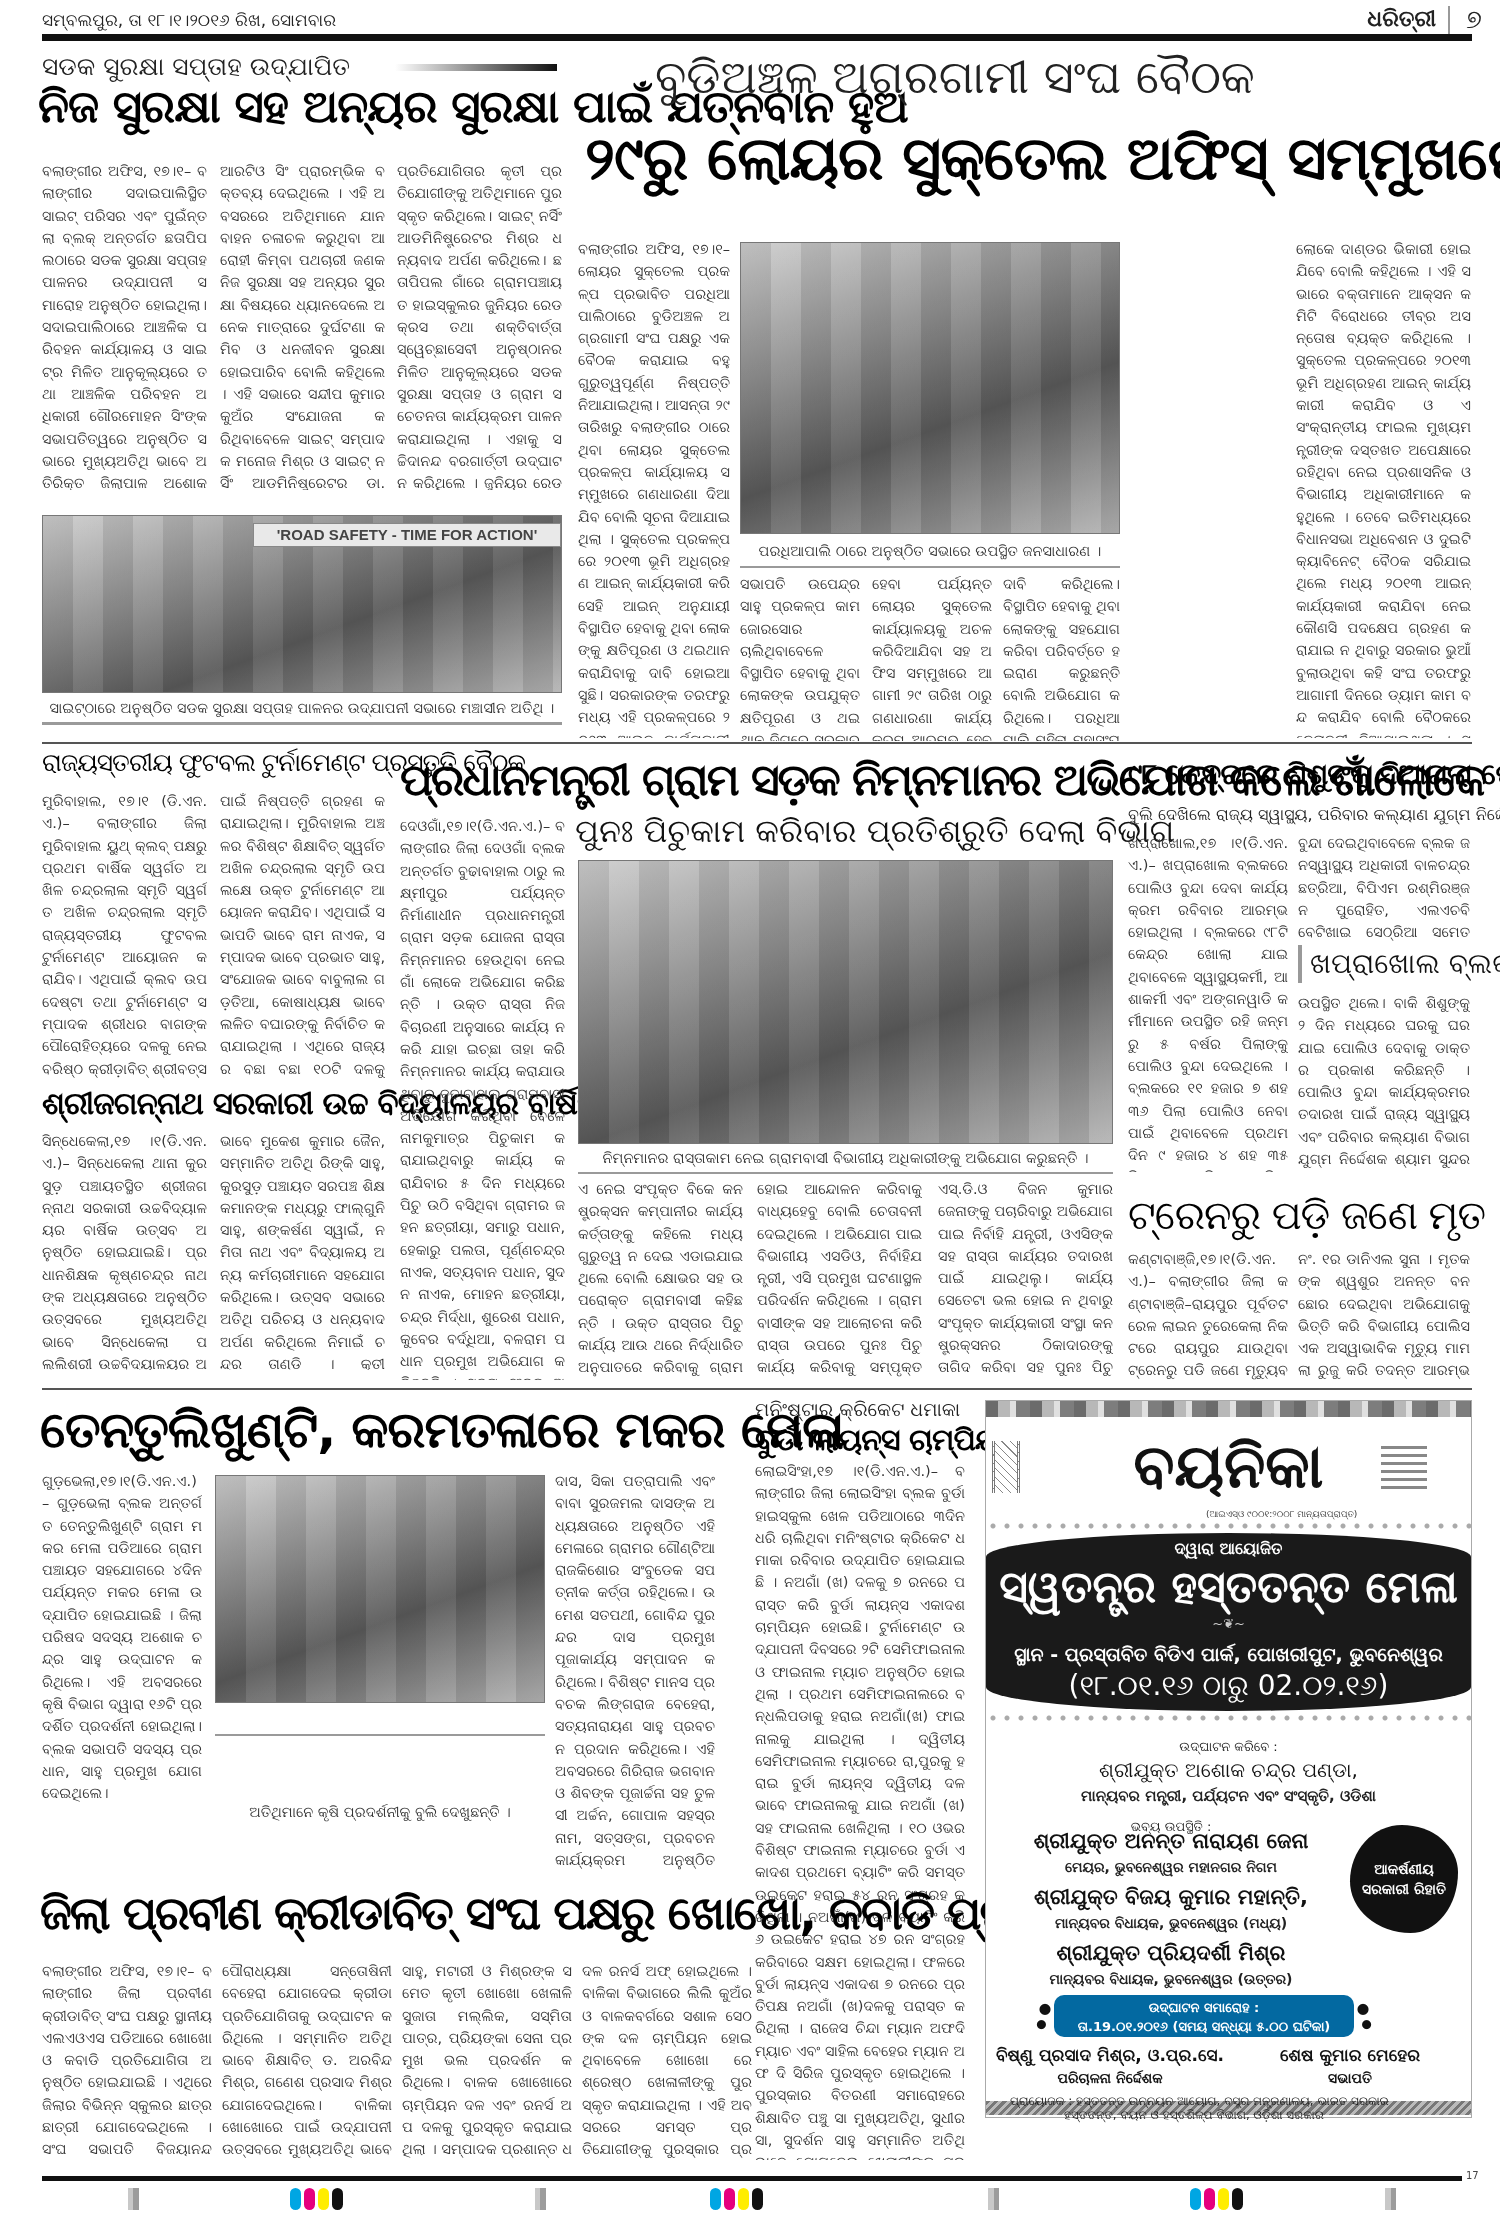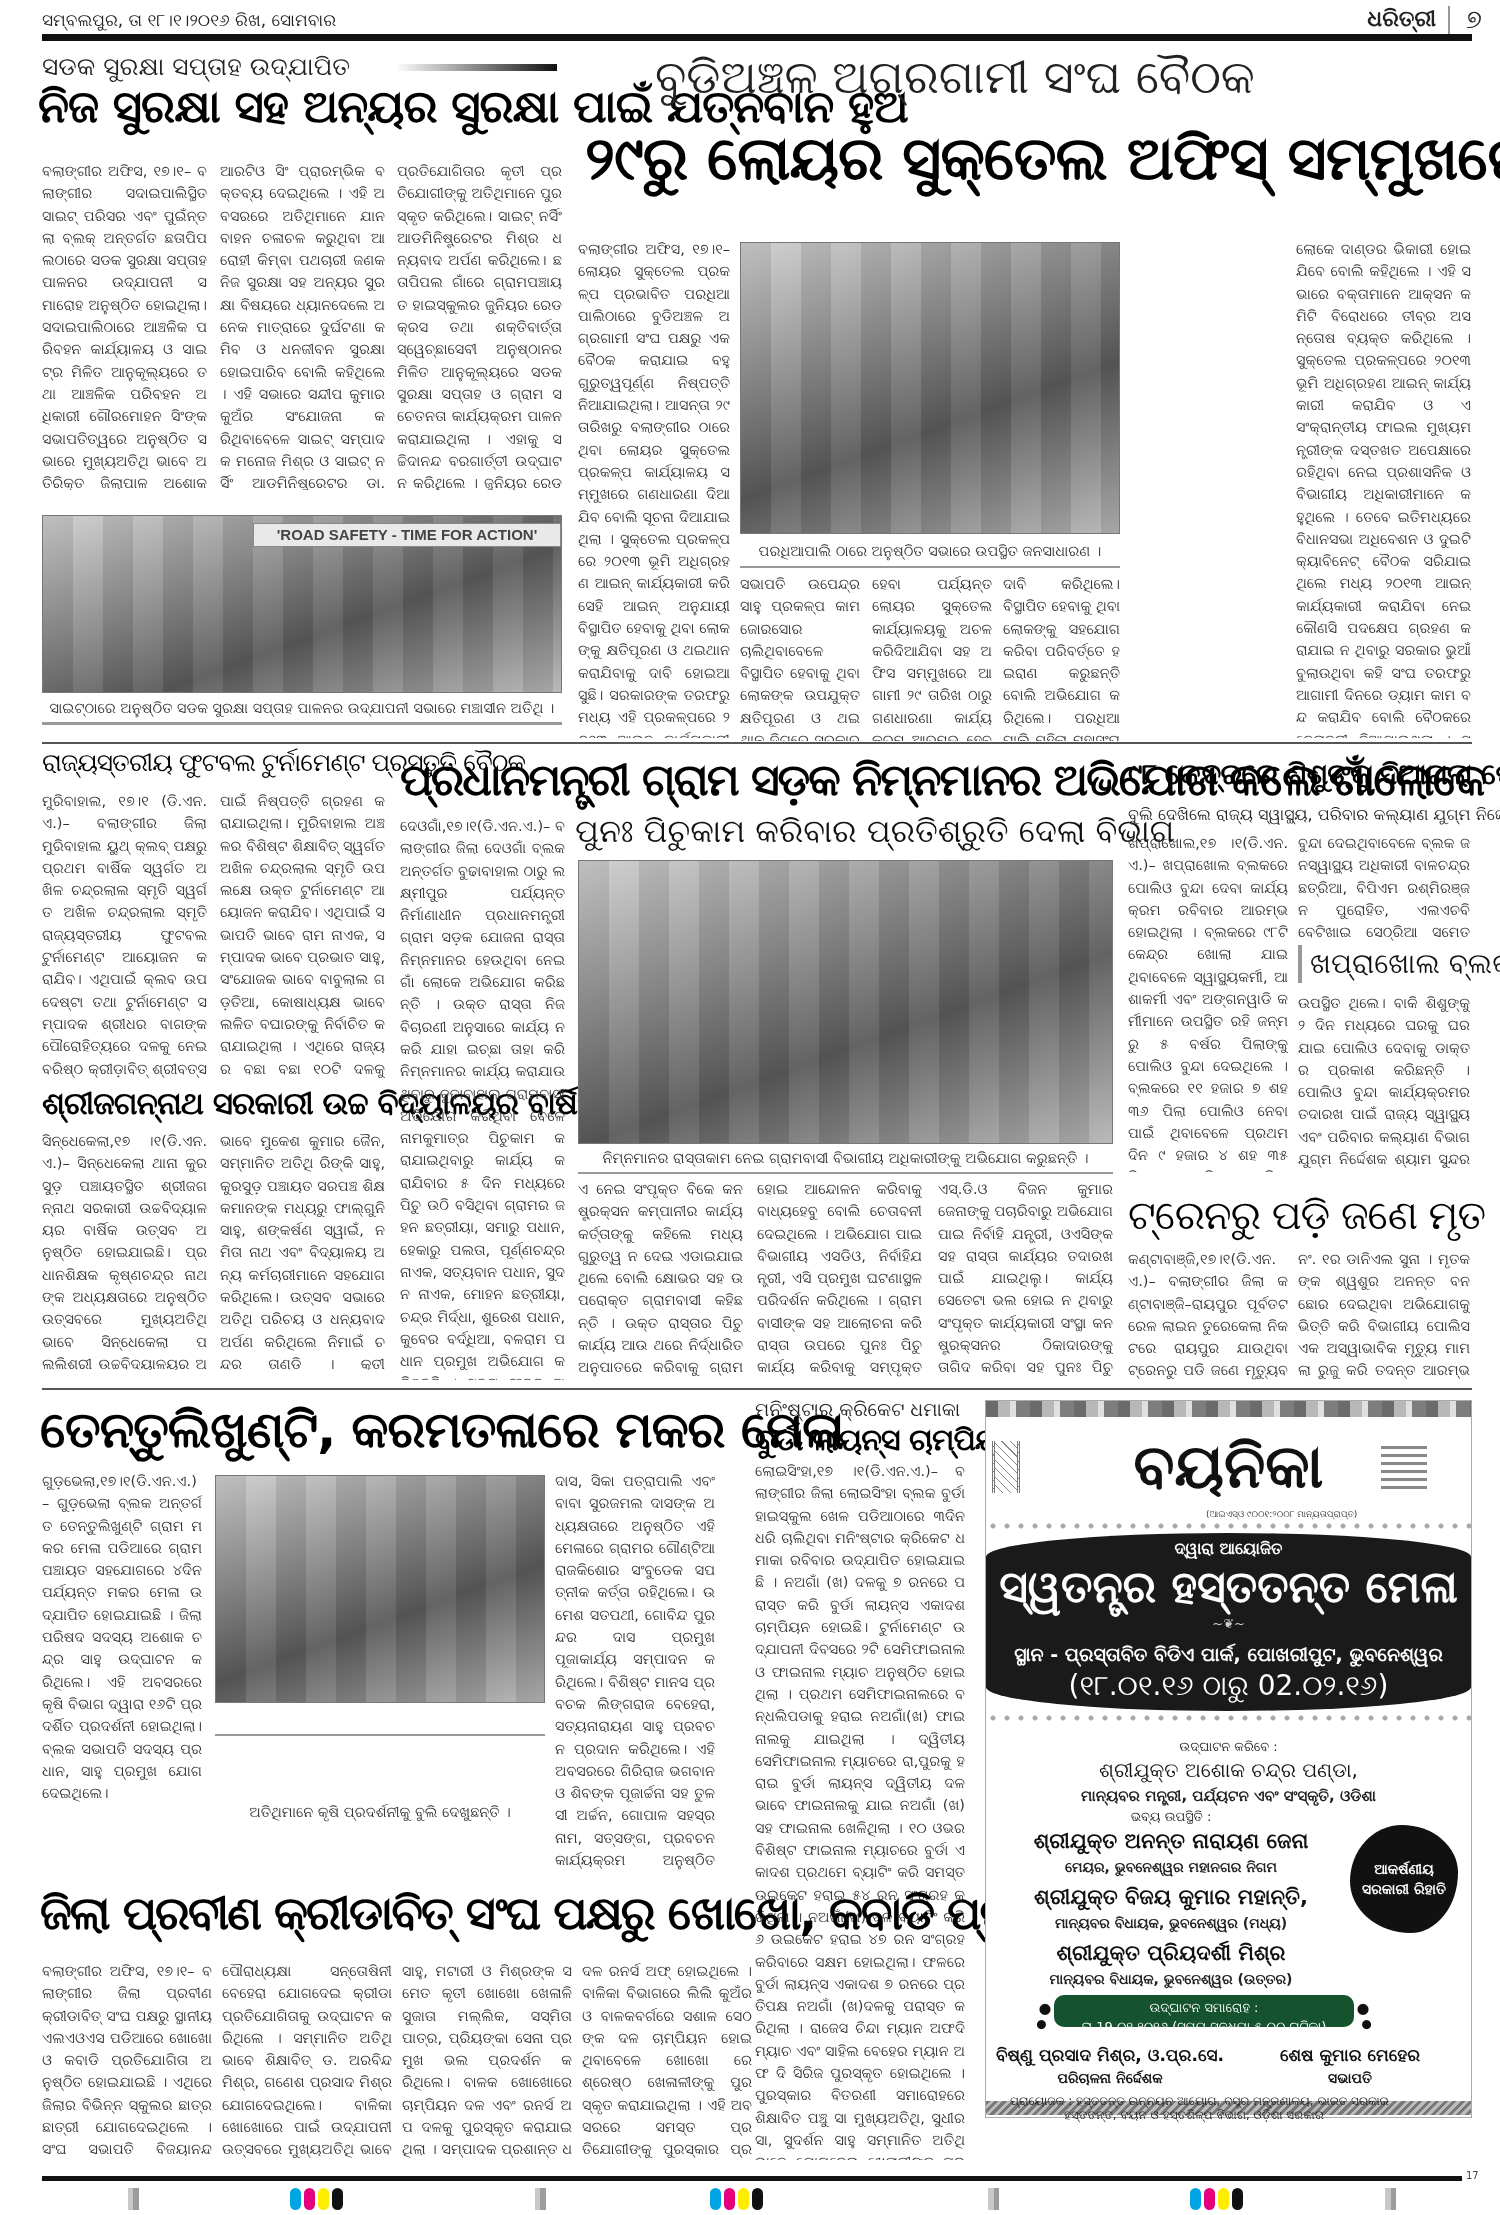--- a/index.html
+++ b/index.html
@@ -19,21 +19,21 @@
 .photo::after{content:"";position:absolute;inset:0;background:repeating-linear-gradient(90deg,rgba(0,0,0,.08) 0 30px,rgba(255,255,255,.06) 30px 60px)}
 .caption{font-size:14.5px;color:#333;text-align:center;white-space:nowrap}
 .banner{position:absolute;left:210px;top:7px;width:308px;height:24px;background:#e9e9e9;border:1px solid #888;font-family:"Liberation Sans",sans-serif;font-weight:bold;font-size:15px;color:#444;text-align:center;line-height:22px;z-index:2}
 .boxlabel{position:absolute;border-left:4px solid #999;border-right:4px solid #999;padding:2px 8px;font-size:28px;color:#111;white-space:nowrap}
 .ad{position:absolute;left:985px;top:1400px;width:487px;height:718px;border:1px solid #aaa;background:#fff;overflow:hidden}
 .ad-strip{position:absolute;left:0;width:100%;height:16px;background:repeating-linear-gradient(90deg,#6b6b6b 0 12px,#b8b8b8 12px 24px,#e0e0e0 24px 30px,#7d7d7d 30px 44px)}
 .ad-center{position:absolute;left:0;width:100%;text-align:center;white-space:nowrap}
 .ad-dark{position:absolute;left:0;top:132px;width:100%;height:178px;background:#1a1a1a;border-radius:50% / 24px;}
 .ad-dots{position:absolute;left:0;width:100%;height:10px;background:radial-gradient(circle,#aaa 2px,transparent 3px) 0 0/14px 10px}
 .burst{position:absolute;left:1350px;top:1825px;width:108px;height:108px;background:#111;border-radius:48% 52% 44% 56%/52% 44% 56% 48%;color:#fff;font-weight:bold;font-size:14px;text-align:center;display:flex;align-items:center;justify-content:center;line-height:20px}
-.pill{position:absolute;left:1054px;top:1995px;width:300px;height:32px;background:#14532d;border-radius:10px;color:#fff;text-align:center;font-size:13px;font-weight:normal;line-height:19px;padding-top:3px}
+.pill{position:absolute;left:1054px;top:1995px;width:300px;height:42px;background:#0369a1;border-radius:10px;color:#fff;text-align:center;font-size:13px;font-weight:bold;line-height:19px;padding-top:3px}
 .reg{position:absolute;top:2188px;width:11px;height:22px;background:linear-gradient(90deg,#c8c8c8 50%,#9c9c9c 50%)}
 .cmyk{position:absolute;top:2188px;display:flex;gap:3px}
 .cmyk span{display:block;width:11px;height:22px;border-radius:6px}
 </style>
 </head>
 <body>
 
 <div class="abs masthead-date">ସମ୍ବଲପୁର, ତା ୧୮।୧।୨୦୧୬ ରିଖ, ସୋମବାର</div>
 <div class="abs masthead-brand">ଧରିତ୍ରୀ</div>
 <div class="abs masthead-sep"></div>
@@ -143,21 +143,21 @@
   <div class="ad-dark"></div>
   <div class="ad-center" style="top:138px;font-size:16px;color:#fff;font-weight:bold">ଦ୍ୱାରା ଆୟୋଜିତ</div>
   <div class="ad-center" style="top:160px;font-size:44px;color:#fff;font-weight:bold">ସ୍ୱତନ୍ତ୍ର ହସ୍ତତନ୍ତ ମେଳା</div>
   <div class="ad-center" style="top:215px;font-size:13px;color:#ccc">~❦~</div>
   <div class="ad-center" style="top:242px;font-size:19px;color:#fff;font-weight:bold">ସ୍ଥାନ - ପ୍ରସ୍ତାବିତ ବିଡିଏ ପାର୍କ, ପୋଖରୀପୁଟ, ଭୁବନେଶ୍ୱର</div>
   <div class="ad-center" style="top:268px;font-size:28px;color:#fff">(୧୮.୦୧.୧୬ ଠାରୁ 02.୦୨.୧୬)</div>
   <div class="ad-dots" style="top:312px"></div>
   <div class="ad-center" style="top:338px;font-size:13px;color:#222">ଉଦ୍‌ଘାଟନ କରିବେ :</div>
   <div class="ad-center" style="top:357px;font-size:20px;font-weight:normal;color:#111">ଶ୍ରୀଯୁକ୍ତ ଅଶୋକ ଚନ୍ଦ୍ର ପଣ୍ଡା,</div>
   <div class="ad-center" style="top:386px;font-size:15px;font-weight:bold;color:#222">ମାନ୍ୟବର ମନ୍ତ୍ରୀ, ପର୍ଯ୍ୟଟନ ଏବଂ ସଂସ୍କୃତି, ଓଡିଶା</div>
-  <div class="abs" style="left:0;width:370px;text-align:center;top:408px;font-size:13px;color:#222;white-space:nowrap">ଭବ୍ୟ ଉପସ୍ଥିତି :</div>
+  <div class="abs" style="left:0;width:370px;text-align:center;top:418px;font-size:13px;color:#222;white-space:nowrap">ଭବ୍ୟ ଉପସ୍ଥିତି :</div>
   <div class="abs" style="left:0;width:370px;text-align:center;top:428px;font-size:21px;font-weight:bold;color:#111;white-space:nowrap">ଶ୍ରୀଯୁକ୍ତ ଅନନ୍ତ ନାରାୟଣ ଜେନା</div>
   <div class="abs" style="left:0;width:370px;text-align:center;top:458px;font-size:14px;font-weight:bold;color:#222;white-space:nowrap">ମେୟର, ଭୁବନେଶ୍ୱର ମହାନଗର ନିଗମ</div>
   <div class="abs" style="left:0;width:370px;text-align:center;top:484px;font-size:21px;font-weight:bold;color:#111;white-space:nowrap">ଶ୍ରୀଯୁକ୍ତ ବିଜୟ କୁମାର ମହାନ୍ତି,</div>
   <div class="abs" style="left:0;width:370px;text-align:center;top:514px;font-size:14px;font-weight:bold;color:#222;white-space:nowrap">ମାନ୍ୟବର ବିଧାୟକ, ଭୁବନେଶ୍ୱର (ମଧ୍ୟ)</div>
   <div class="abs" style="left:0;width:370px;text-align:center;top:540px;font-size:21px;font-weight:bold;color:#111;white-space:nowrap">ଶ୍ରୀଯୁକ୍ତ ପ୍ରିୟଦର୍ଶୀ ମିଶ୍ର</div>
   <div class="abs" style="left:0;width:370px;text-align:center;top:570px;font-size:14px;font-weight:bold;color:#222;white-space:nowrap">ମାନ୍ୟବର ବିଧାୟକ, ଭୁବନେଶ୍ୱର (ଉତ୍ତର)</div>
   <div class="abs" style="left:0;top:600px;width:100%;height:118px"></div>
   <div class="ad-strip" style="top:700px;height:14px;background:repeating-linear-gradient(135deg,#777 0 3px,#bbb 3px 6px)"></div>
 </section>
 

